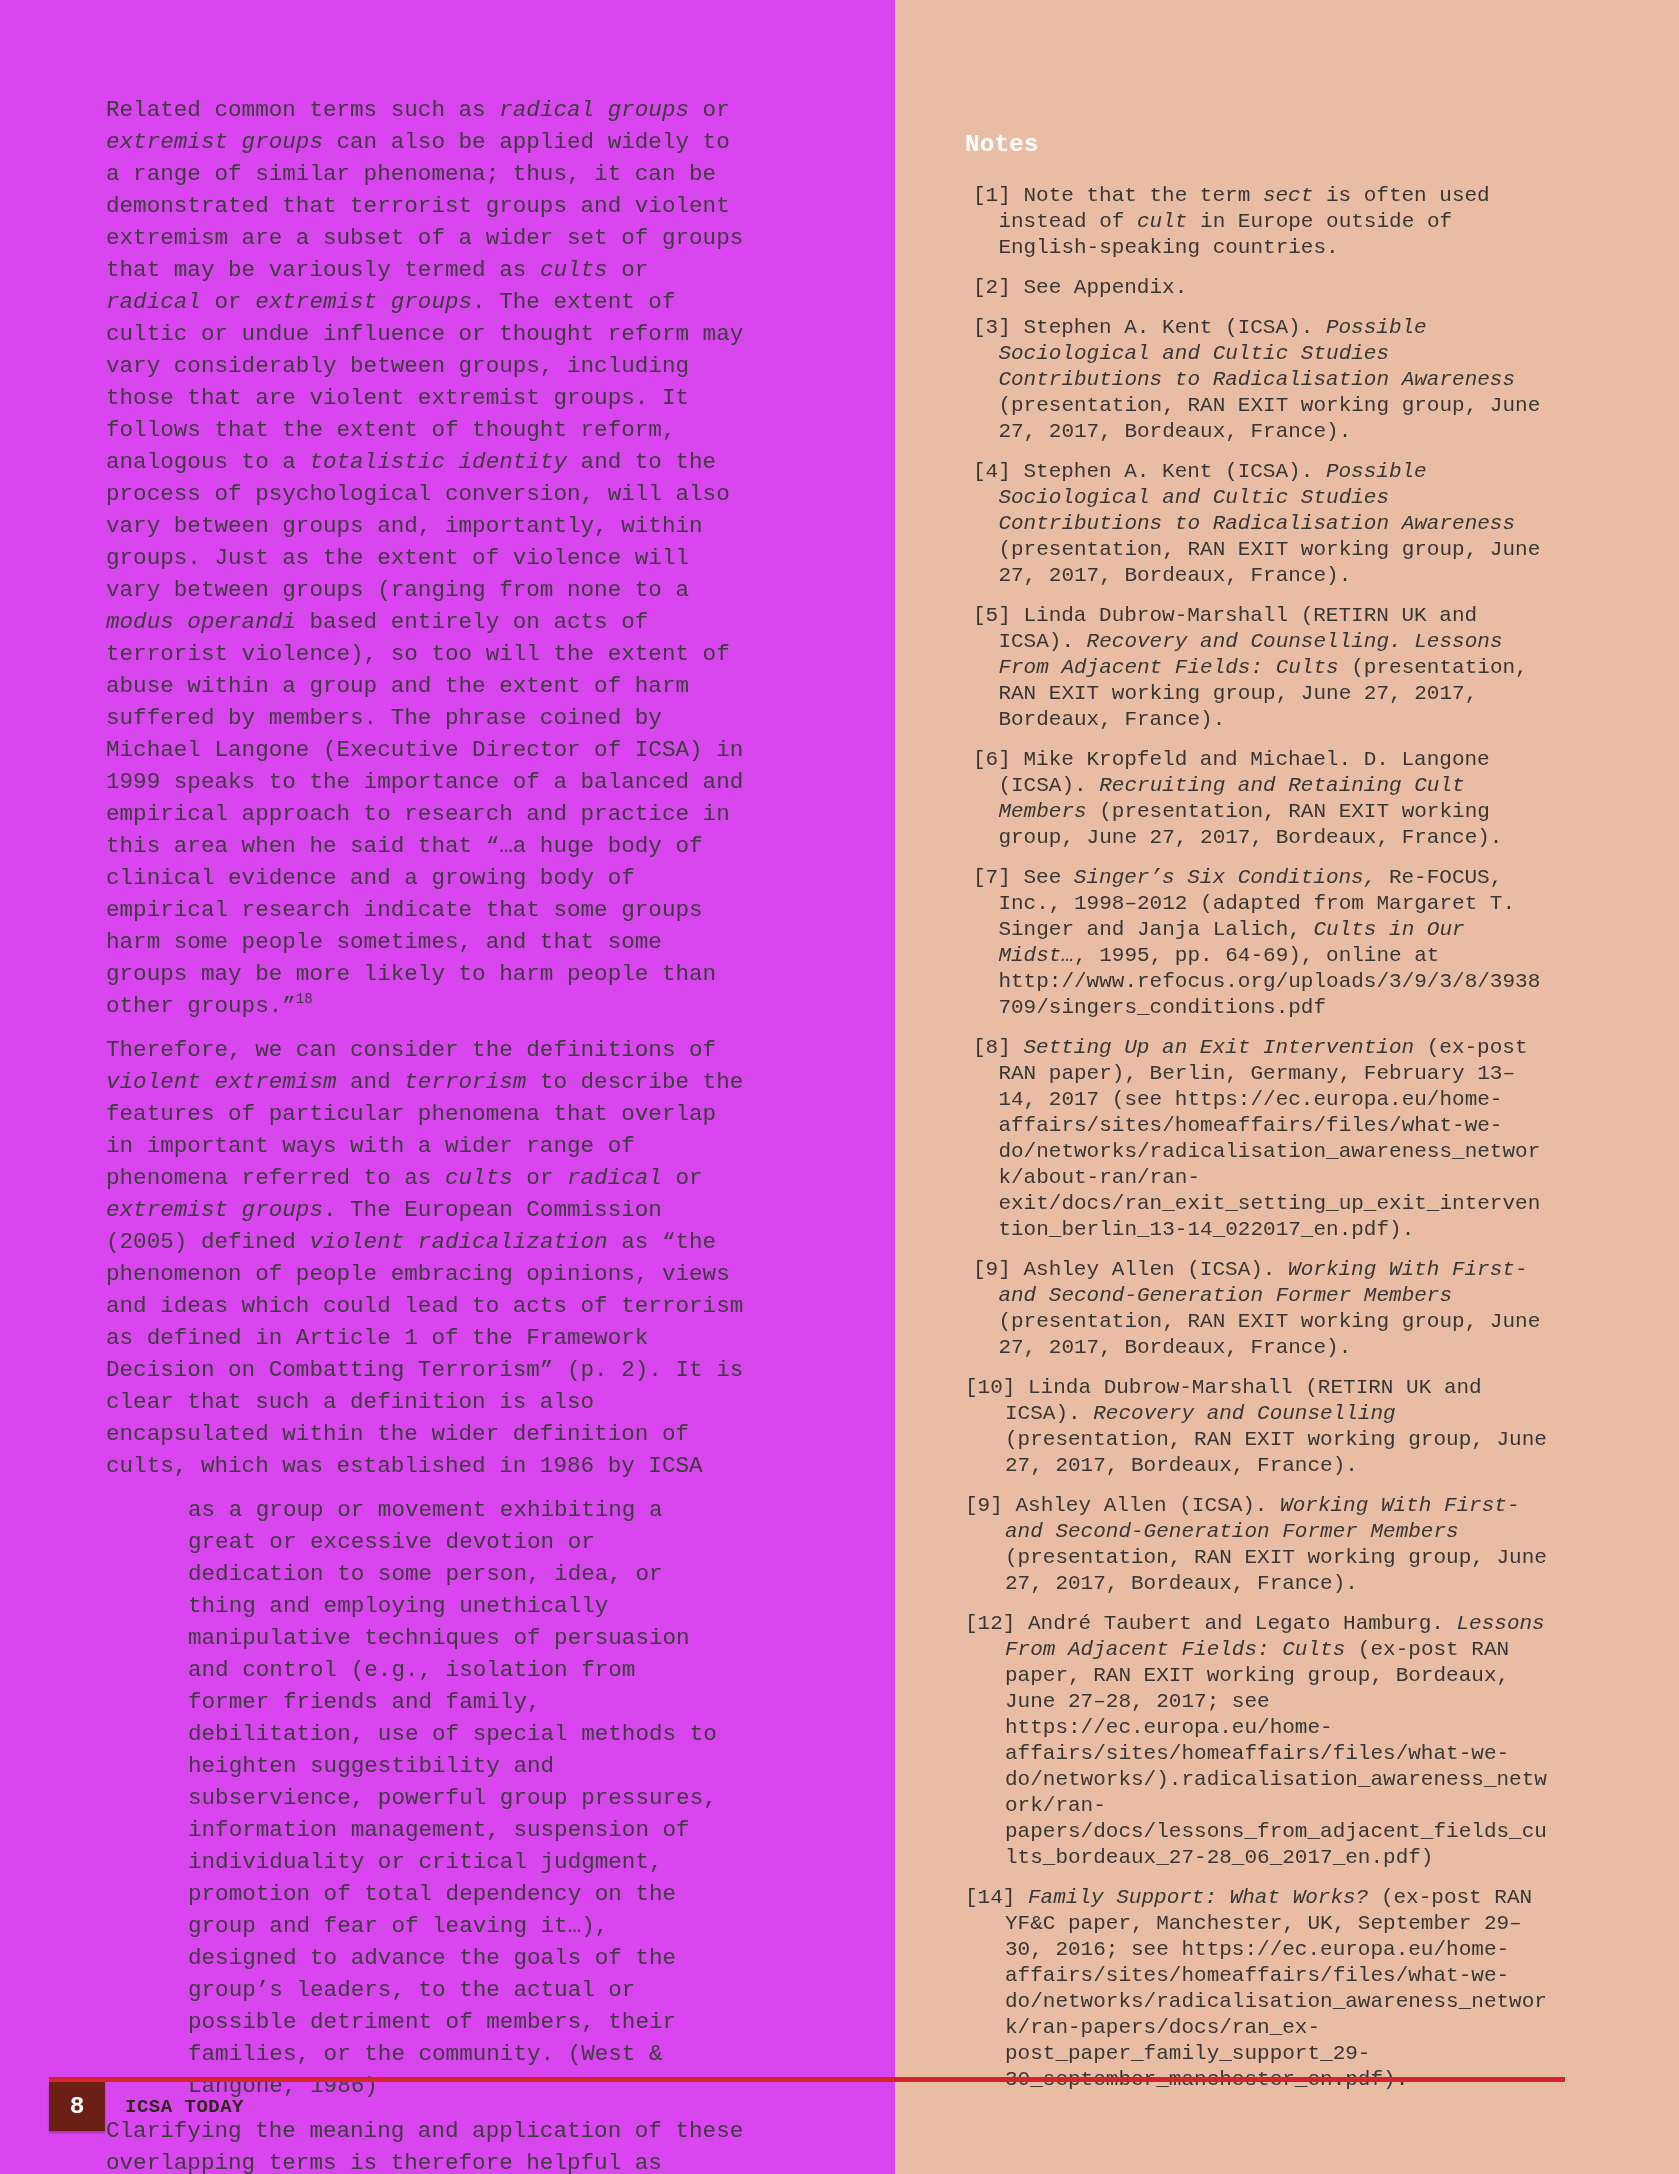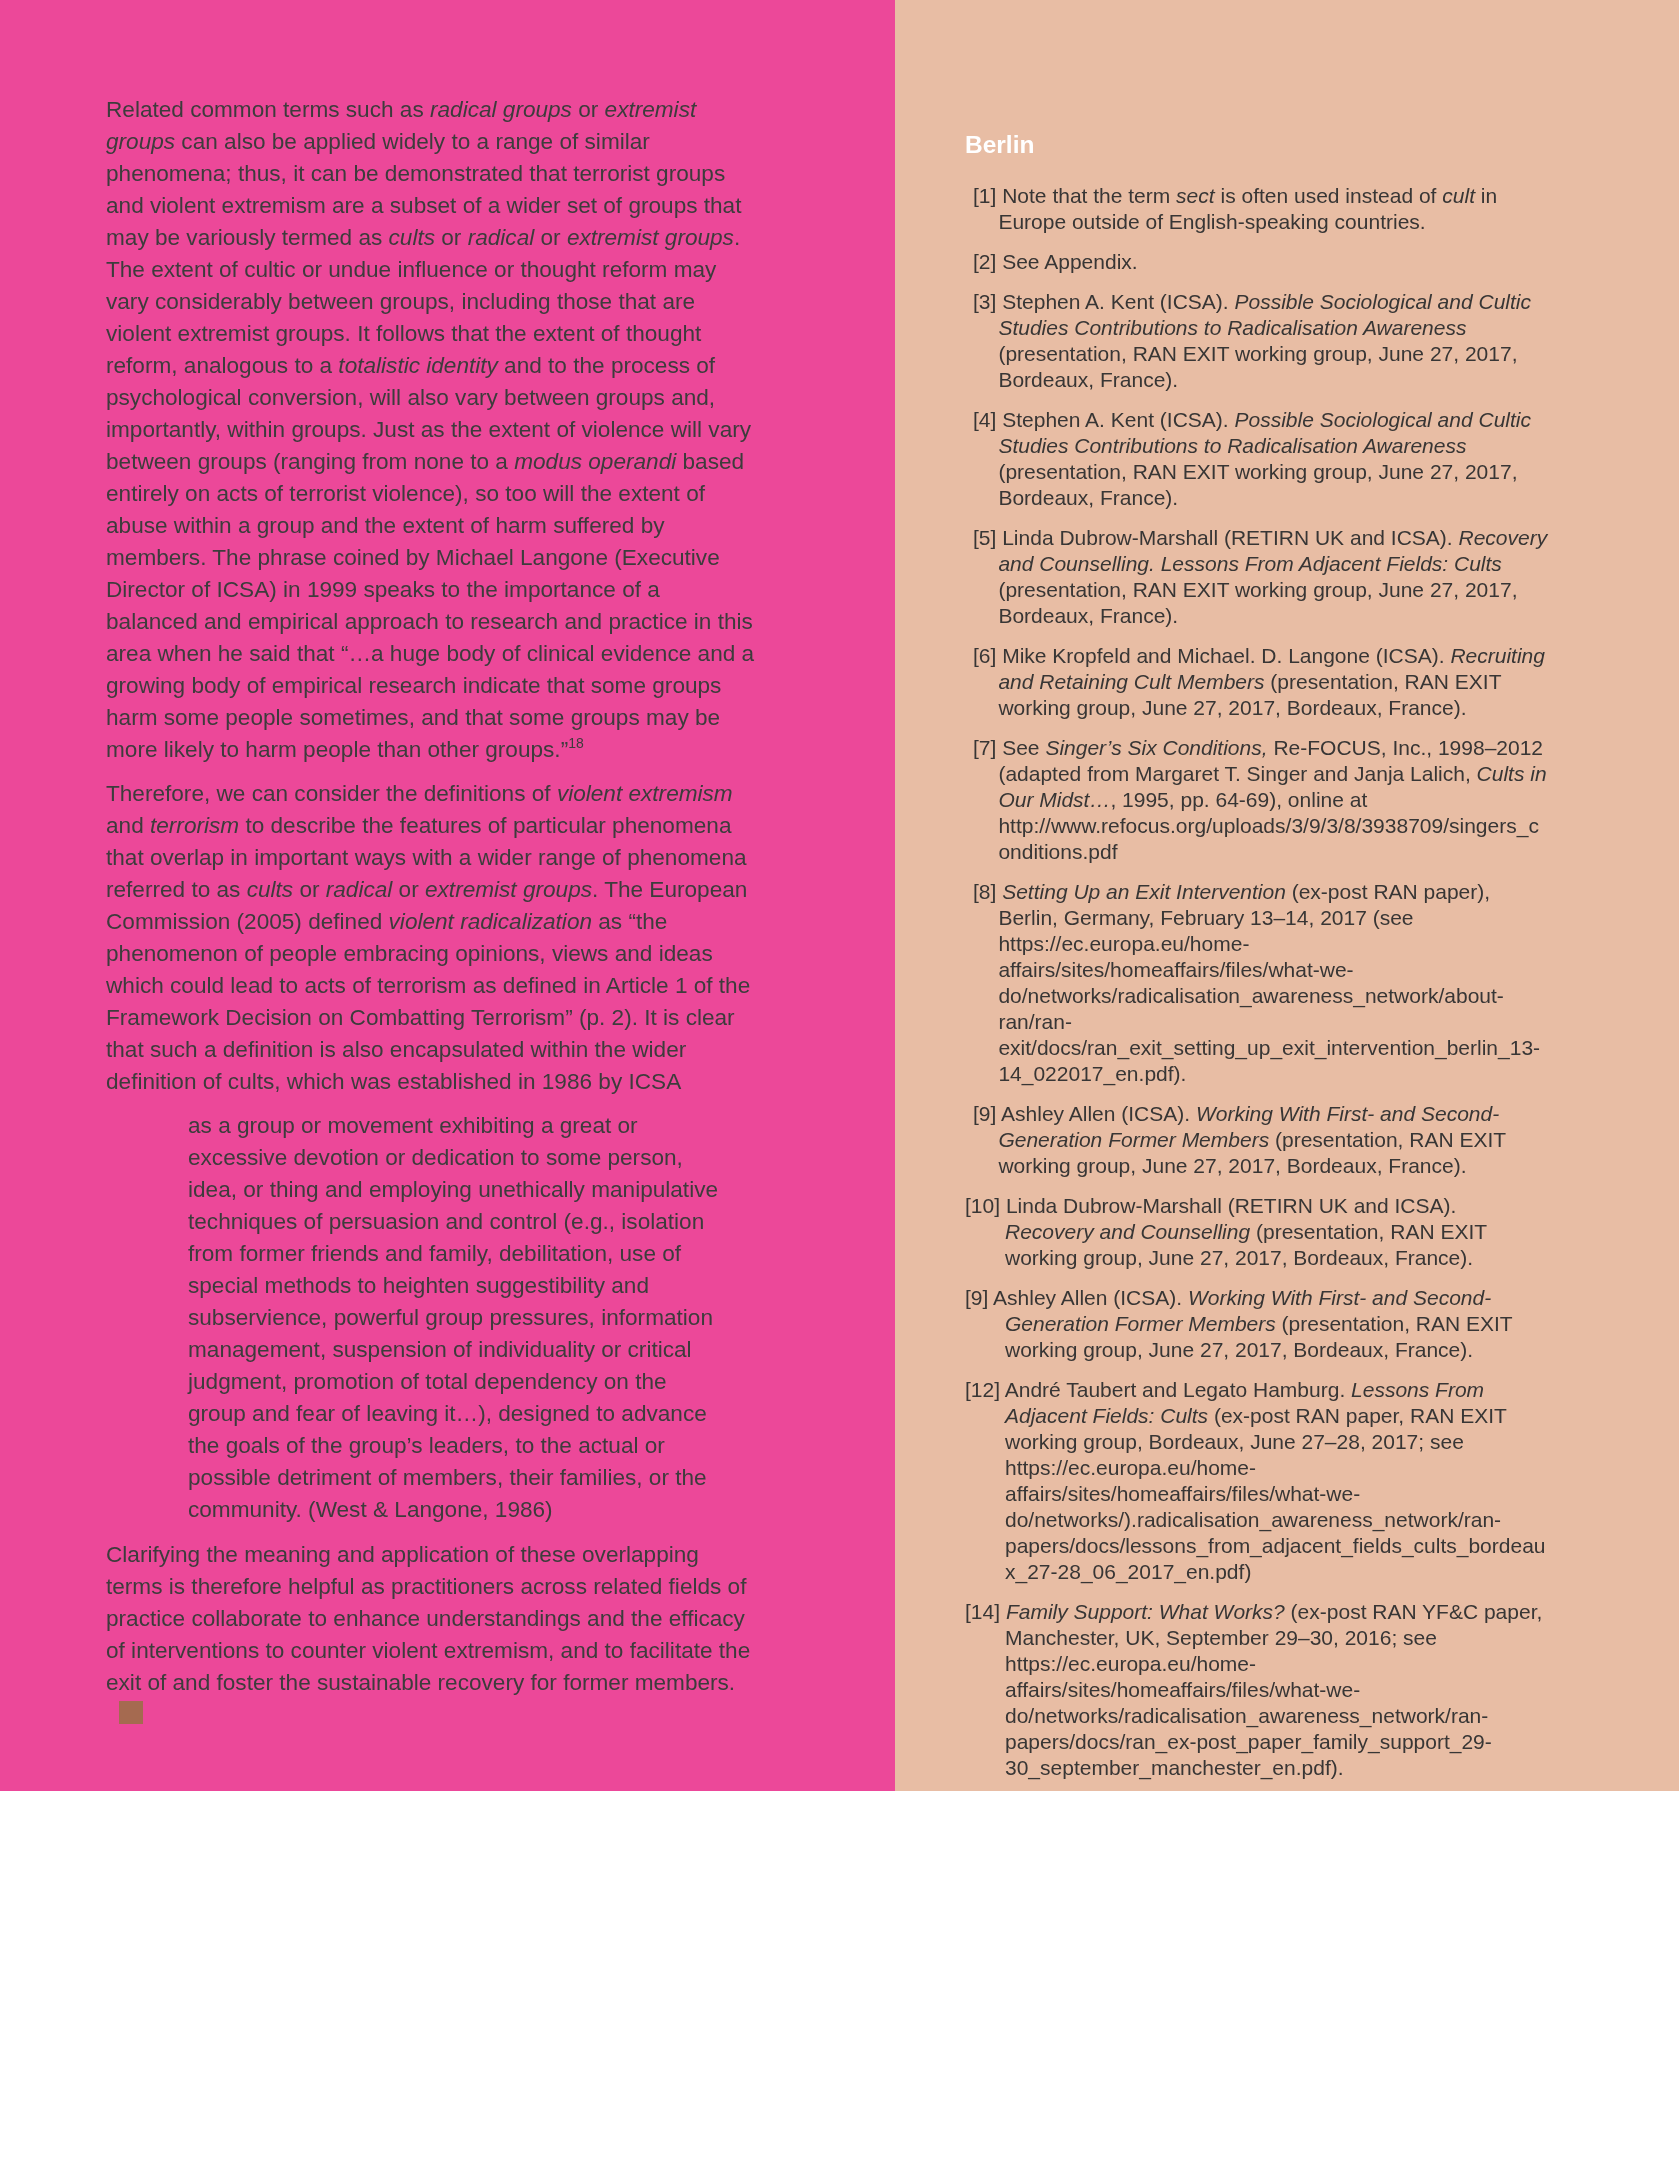--- a/index.html
+++ b/index.html
@@ -1,20 +1,20 @@
 <!DOCTYPE html>
 <html style="font-size:15px"><head>
 <meta charset="utf-8">
 <style>
   html,body{margin:0;padding:0;background:#ffffff;}
   #page{
     position:relative;
-    width:1680px;height:1791px;
-    background:#ec4899;
-    font-family:Liberation Sans, sans-serif;
+    width:1680px;height:2174px;
+    background:#d946ef;
+    font-family:Liberation Mono, monospace;
     overflow:hidden;
   }
   
   #notes-panel{
     position:absolute;left:895px;top:0;width:785px;height:2174px;
     background:#e8bda4;
   }
   
   #article-col{
     position:absolute;left:106px;top:94px;width:650px;
@@ -66,21 +66,21 @@
   <div id="notes-panel"></div>
 
   <div id="article-col">
       <p class="body"><span>Related common terms such as </span><em>radical groups</em><span> or </span><em>extremist groups</em><span> can also be applied widely to a range of similar phenomena; thus, it can be demonstrated that terrorist groups and violent extremism are a subset of a wider set of groups that may be variously termed as </span><em>cults</em><span> or </span><em>radical</em><span> or </span><em>extremist groups</em><span>. The extent of cultic or undue influence or thought reform may vary considerably between groups, including those that are violent extremist groups. It follows that the extent of thought reform, analogous to a </span><em>totalistic identity</em><span> and to the process of psychological conversion, will also vary between groups and, importantly, within groups. Just as the extent of violence will vary between groups (ranging from none to a </span><em>modus operandi</em><span> based entirely on acts of terrorist violence), so too will the extent of abuse within a group and the extent of harm suffered by members. The phrase coined by Michael Langone (Executive Director of ICSA) in 1999 speaks to the importance of a balanced and empirical approach to research and practice in this area when he said that “…a huge body of clinical evidence and a growing body of empirical research indicate that some groups harm some people sometimes, and that some groups may be more likely to harm people than other groups.”</span><sup>18</sup></p>
       <p class="body"><span>Therefore, we can consider the definitions of </span><em>violent extremism</em><span> and </span><em>terrorism</em><span> to describe the features of particular phenomena that overlap in important ways with a wider range of phenomena referred to as </span><em>cults</em><span> or </span><em>radical</em><span> or </span><em>extremist groups</em><span>. The European Commission (2005) defined </span><em>violent radicalization</em><span> as “the phenomenon of people embracing opinions, views and ideas which could lead to acts of terrorism as defined in Article 1 of the Framework Decision on Combatting Terrorism” (p. 2). It is clear that such a definition is also encapsulated within the wider definition of cults, which was established in 1986 by ICSA</span></p>
       <p class="quote"><span>as a group or movement exhibiting a great or excessive devotion or dedication to some person, idea, or thing and employing unethically manipulative techniques of persuasion and control (e.g., isolation from former friends and family, debilitation, use of special methods to heighten suggestibility and subservience, powerful group pressures, information management, suspension of individuality or critical judgment, promotion of total dependency on the group and fear of leaving it…), designed to advance the goals of the group’s leaders, to the actual or possible detriment of members, their families, or the community. (West &amp; Langone, 1986)</span></p>
       <p class="body"><span>Clarifying the meaning and application of these overlapping terms is therefore helpful as practitioners across related fields of practice collaborate to enhance understandings and the efficacy of interventions to counter violent extremism, and to facilitate the exit of and foster the sustainable recovery for former members.</span><span class="end-mark"></span></p>
     </div>
 
   <div id="notes-content">
-    <h2 id="notes-title">Berlin</h2>
+    <h2 id="notes-title">Notes</h2>
     <div id="notes-list">
         <div class="note hang1"><span>[1] </span><span>Note that the term </span><em>sect</em><span> is often used instead of </span><em>cult</em><span> in Europe outside of English-speaking countries.</span></div>
         <div class="note hang1"><span>[2] </span><span>See Appendix.</span></div>
         <div class="note hang1"><span>[3] </span><span>Stephen A. Kent (ICSA). </span><em>Possible Sociological and Cultic Studies Contributions to Radicalisation Awareness</em><span> (presentation, RAN EXIT working group, June 27, 2017, Bordeaux, France).</span></div>
         <div class="note hang1"><span>[4] </span><span>Stephen A. Kent (ICSA). </span><em>Possible Sociological and Cultic Studies Contributions to Radicalisation Awareness</em><span> (presentation, RAN EXIT working group, June 27, 2017, Bordeaux, France).</span></div>
         <div class="note hang1"><span>[5] </span><span>Linda Dubrow-Marshall (RETIRN UK and ICSA). </span><em>Recovery and Counselling. Lessons From Adjacent Fields: Cults</em><span> (presentation, RAN EXIT working group, June 27, 2017, Bordeaux, France).</span></div>
         <div class="note hang1"><span>[6] </span><span>Mike Kropfeld and Michael. D. Langone (ICSA). </span><em>Recruiting and Retaining Cult Members</em><span> (presentation, RAN EXIT working group, June 27, 2017, Bordeaux, France).</span></div>
         <div class="note hang1"><span>[7] </span><span>See </span><em>Singer’s Six Conditions,</em><span> Re-FOCUS, Inc., 1998–2012 (adapted from Margaret T. Singer and Janja Lalich, </span><em>Cults in Our Midst…</em><span>, 1995, pp. 64-69), online at http://www.refocus.org/uploads/3/9/3/8/3938709/singers_conditions.pdf</span></div>
         <div class="note hang1"><span>[8] </span><em>Setting Up an Exit Intervention</em><span> (ex-post RAN paper), Berlin, Germany, February 13–14, 2017 (see https://ec.europa.eu/home-affairs/sites/homeaffairs/files/what-we-do/networks/radicalisation_awareness_network/about-ran/ran-exit/docs/ran_exit_setting_up_exit_intervention_berlin_13-14_022017_en.pdf).</span></div>
         <div class="note hang1"><span>[9] </span><span>Ashley Allen (ICSA). </span><em>Working With First- and Second-Generation Former Members</em><span> (presentation, RAN EXIT working group, June 27, 2017, Bordeaux, France).</span></div>

